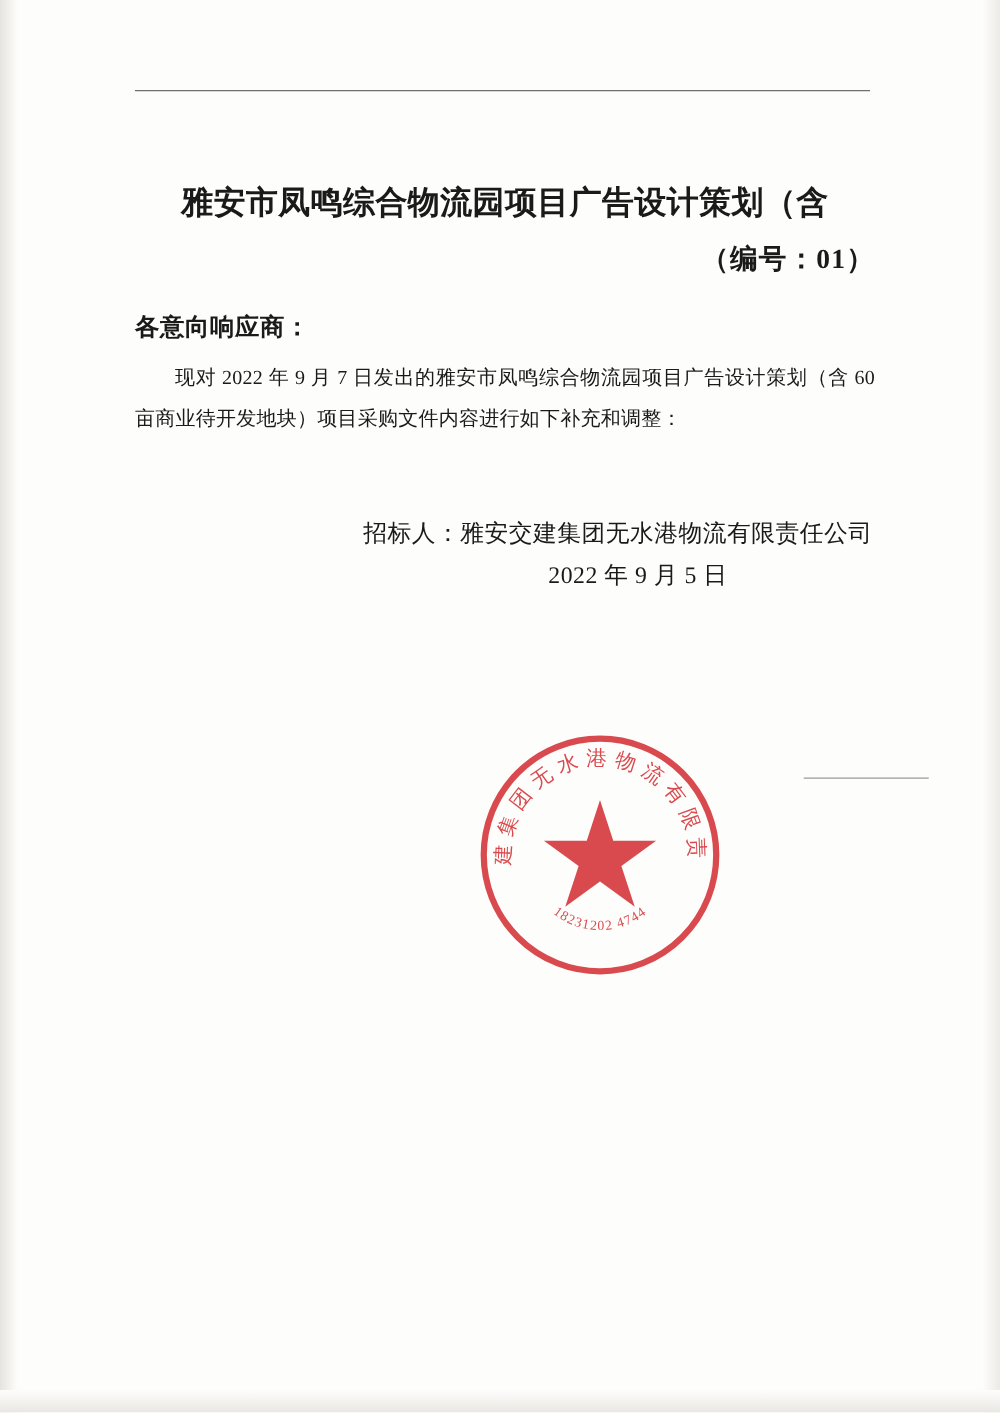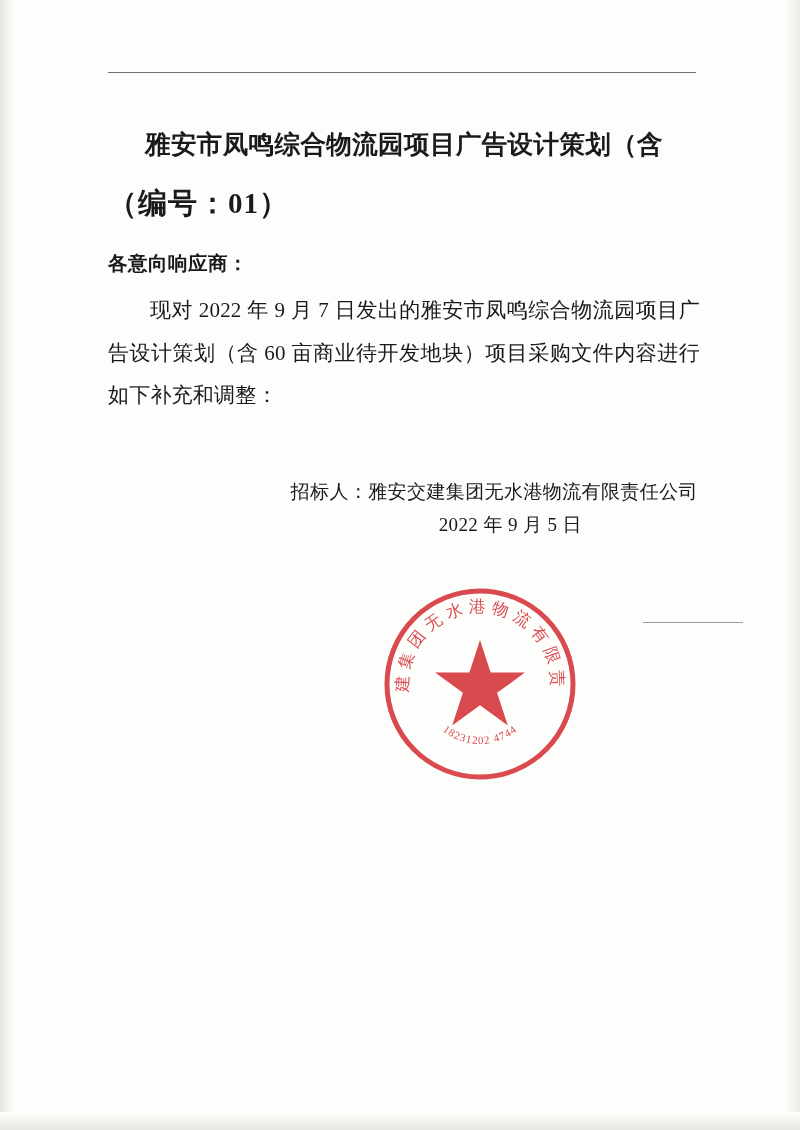--- a/index.html
+++ b/index.html
@@ -51,49 +51,49 @@
     position: absolute;
     left: 643px;
     top: 622px;
     width: 100px;
     height: 0;
     border-top: 1px solid #9a9a9a;
   }
   .content {
     position: absolute;
     left: 108px;
-    top: 124px;
+    top: 141px;
     width: 592px;
   }
   .doc-title {
     font-size: 25.5px;
     font-weight: bold;
     line-height: 1.62;
     text-align: center;
     letter-spacing: 0.4px;
     margin: 0;
   }
   .doc-title .line2 {
     display: block;
   }
   .doc-number {
-    font-size: 29px;
+    font-size: 22px;
     font-weight: bold;
-    text-align: left;
+    text-align: right;
     letter-spacing: 1px;
-    margin-top: 19px;
+    margin-top: 10px;
   }
   .salutation {
     font-size: 19.5px;
     font-weight: bold;
     margin-top: 26px;
     letter-spacing: 0.5px;
   }
   .para {
-    font-size: 21px;
+    font-size: 16px;
     line-height: 2.02;
     text-indent: 2em;
     margin-top: 12px;
     letter-spacing: 0.2px;
     text-align: justify;
   }
   .signature-block {
     margin-top: 58px;
     text-align: right;
     padding-right: 2px;

